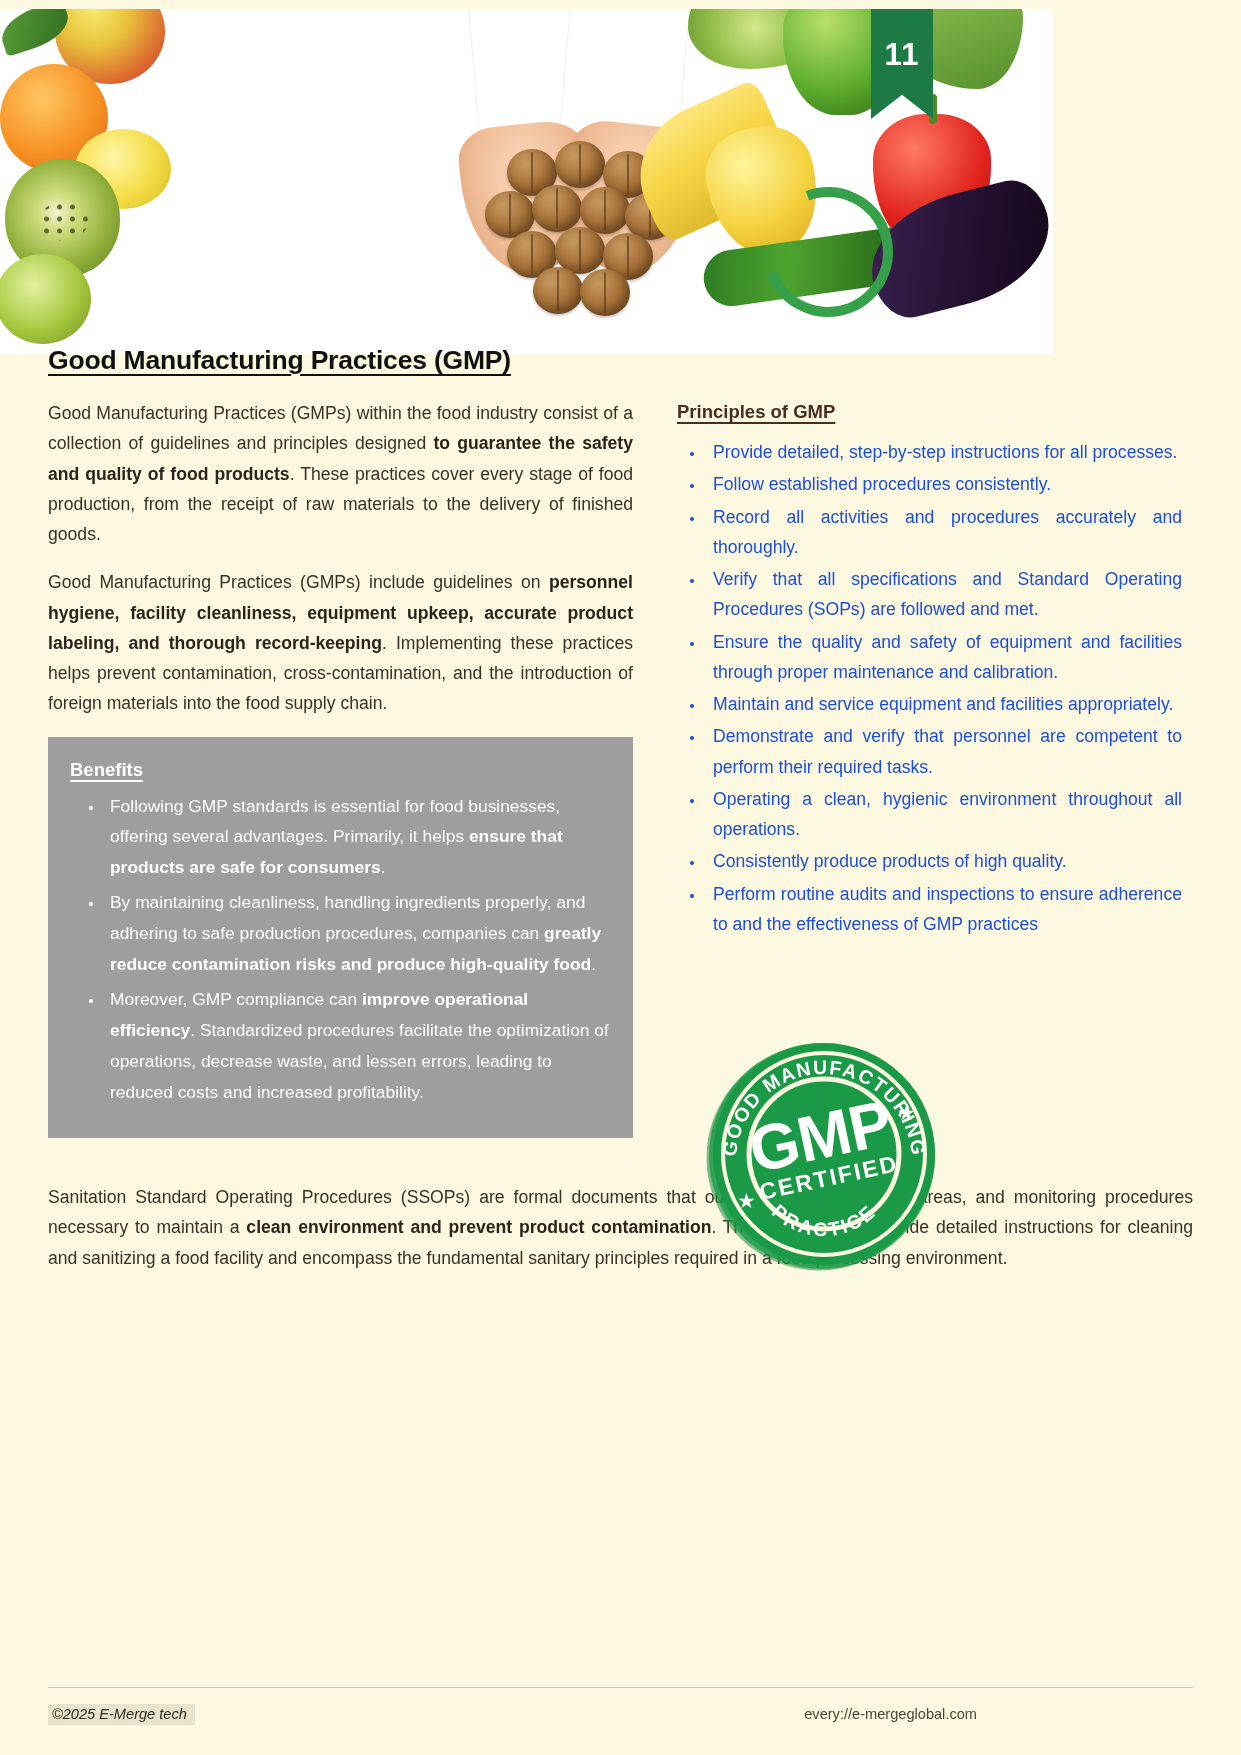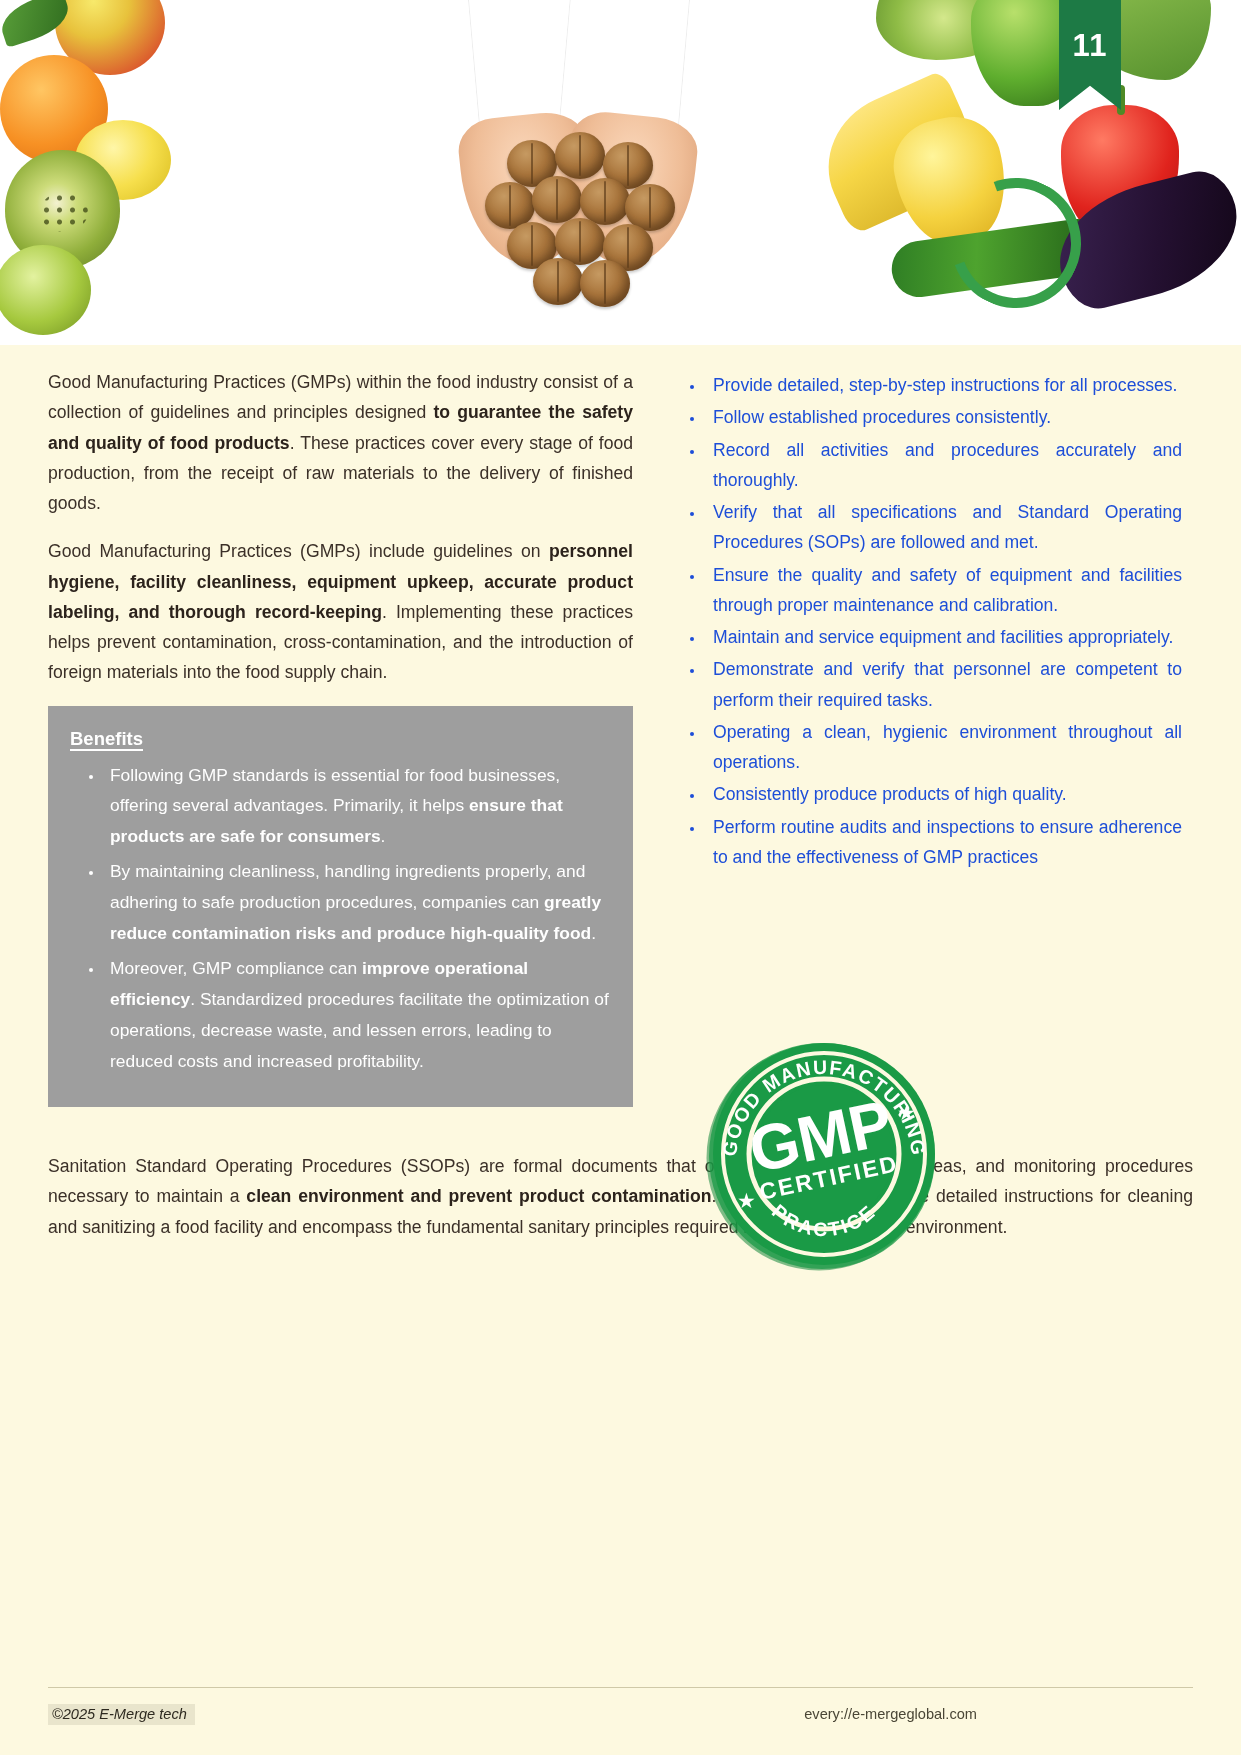--- a/index.html
+++ b/index.html
@@ -7,21 +7,21 @@
   body {
     width: 1241px; height: 1755px;
     background: #fdf9e0;
     font-family: "Liberation Sans", sans-serif;
     position: relative;
     overflow: hidden;
   }
 
   
   .hero {
-    position: absolute; left:0; top:0; width:1241px; height:345px;
+    position: absolute; left:0; top:9px; width:1053px; height:345px;
     background: #fdf9e0;
     overflow: hidden;
   }
   .hero-white {
     position:absolute; left:0; top:0; width:1241px; height:345px;
     background:#ffffff;
     clip-path: polygon(0 0, 1241px 0, 1241px 345px, 0 345px);
   }
   
   .fruit { position:absolute; border-radius:50%; }
@@ -284,38 +284,40 @@
     <div class="v-tape"></div>
   </div>
 
   <div class="ribbon">
     <span>11</span>
   </div>
 </div>
 
 <div class="page">
 
+  <h1 class="section-title title-gmp">Good Manufacturing Practices (GMP)</h1>
 
   <div class="cols">
 
     <div class="col-left">
       <p class="body">Good Manufacturing Practices (GMPs) within the food industry consist of a collection of guidelines and principles designed <b>to guarantee the safety and quality of food products</b>. These practices cover every stage of food production, from the receipt of raw materials to the delivery of finished goods.</p>
       <p class="body">Good Manufacturing Practices (GMPs) include guidelines on <b>personnel hygiene, facility cleanliness, equipment upkeep, accurate product labeling, and thorough record-keeping</b>. Implementing these practices helps prevent contamination, cross-contamination, and the introduction of foreign materials into the food supply chain.</p>
 
       <div class="benefits">
         <h3>Benefits</h3>
         <ul>
             <li>Following GMP standards is essential for food businesses, offering several advantages. Primarily, it helps <b>ensure that products are safe for consumers</b>.</li>
             <li>By maintaining cleanliness, handling ingredients properly, and adhering to safe production procedures, companies can <b>greatly reduce contamination risks and produce high-quality food</b>.</li>
             <li>Moreover, GMP compliance can <b>improve operational efficiency</b>. Standardized procedures facilitate the optimization of operations, decrease waste, and lessen errors, leading to reduced costs and increased profitability.</li>
           </ul>
       </div>
     </div>
 
     <div class="col-right">
+      <h3 class="sub-title">Principles of GMP</h3>
       <ul class="principles">
           <li>Provide detailed, step-by-step instructions for all processes.</li>
           <li>Follow established procedures consistently.</li>
           <li>Record all activities and procedures accurately and thoroughly.</li>
           <li>Verify that all specifications and Standard Operating Procedures (SOPs) are followed and met.</li>
           <li>Ensure the quality and safety of equipment and facilities through proper maintenance and calibration.</li>
           <li>Maintain and service equipment and facilities appropriately.</li>
           <li>Demonstrate and verify that personnel are competent to perform their required tasks.</li>
           <li>Operating a clean, hygienic environment throughout all operations.</li>
           <li>Consistently produce products of high quality.</li>

